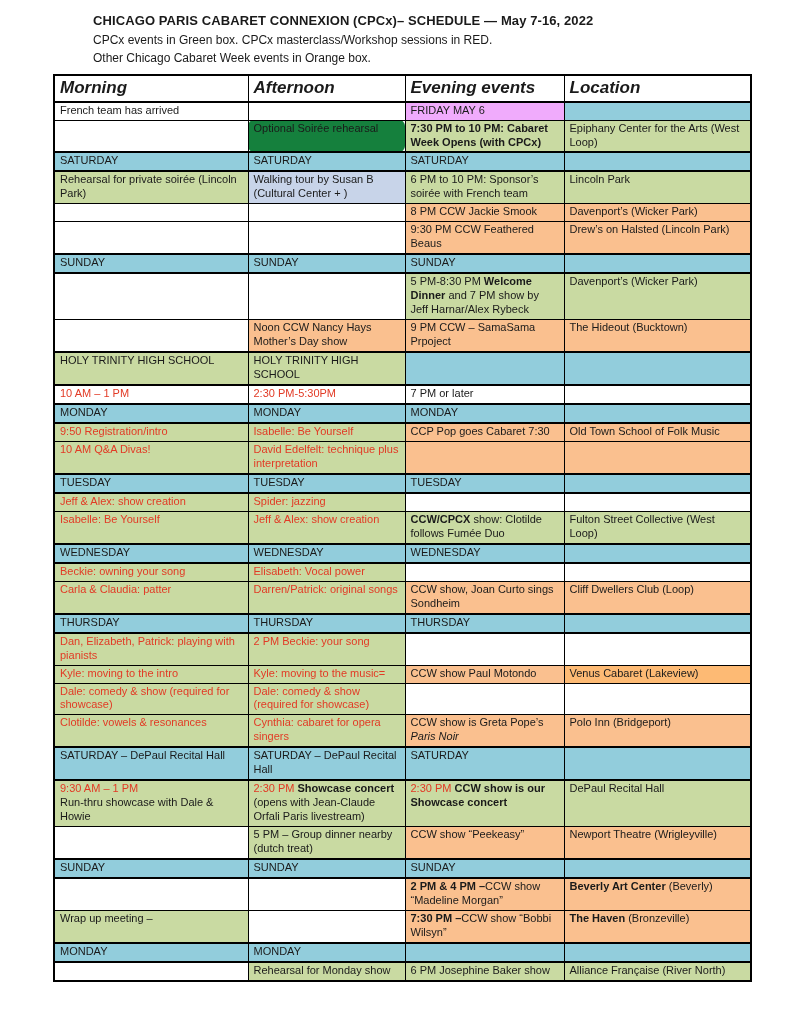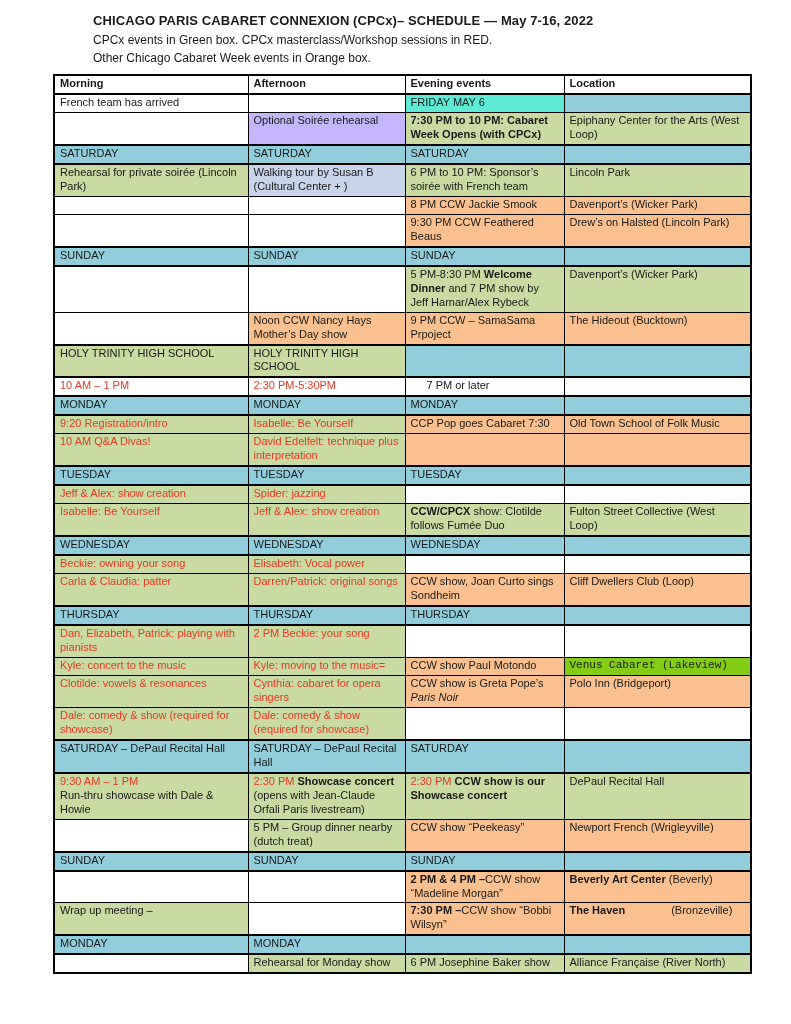--- a/index.html
+++ b/index.html
@@ -6,21 +6,21 @@
   html, body { width: 791px; height: 1024px; background: #ffffff; overflow: hidden; }
   body { font-family: "Liberation Sans", sans-serif; color: #1a1a1a; }
   .page { padding: 13px 0 0 53px; width: 791px; }
   .doc-header { margin-left: 40px; margin-bottom: 7px; }
   .doc-title { font-size: 13px; font-weight: bold; letter-spacing: 0.1px; margin-bottom: 4px; }
   .legend-line { font-size: 12px; line-height: 17.5px; }
   table.schedule { border-collapse: collapse; table-layout: fixed; width: 697px; border: 2px solid #000; }
   col.c1 { width: 194px; } col.c2 { width: 157px; } col.c3 { width: 159px; } col.c4 { width: 187px; }
   th, td { border: 1px solid #000; vertical-align: top; text-align: left;
            padding: 1px 5px 2px 5px; font-size: 11px; line-height: 1.27; overflow: hidden; word-wrap: break-word; }
-  th { font-weight: bold; font-size: 11px; background: #fff; border-bottom-width: 2px; }
+  th { font-weight: bold; font-size: 17px; background: #fff; border-bottom-width: 2px; font-style: italic; }
   tr.day td, tr.thick td { border-top-width: 2px; border-bottom-width: 2px; }
   tr { height: 17px; }
 </style>
 </head>
 <body>
 
 <div class="page">
   <div class="doc-header">
     <div class="doc-title">CHICAGO PARIS CABARET CONNEXION (CPCx)– SCHEDULE — May 7-16, 2022</div>
     <div class="legend-line">CPCx events in Green box. CPCx masterclass/Workshop sessions in RED.</div>
@@ -38,26 +38,26 @@
         <th>Morning</th>
         <th>Afternoon</th>
         <th>Evening events</th>
         <th>Location</th>
       </tr>
     </thead>
     <tbody id="schedule-body">
         <tr>
           <td style="background: rgb(255, 255, 255);"><span style="color: rgb(26, 26, 26);">French team has arrived</span></td>
           <td style="background: rgb(255, 255, 255);"></td>
-          <td style="background: #5eead4;"><span style="color: rgb(26, 26, 26);">FRIDAY MAY 6</span></td>
-          <td style="background: rgb(146, 205, 220);"></td>
-        </tr>
-        <tr>
-          <td style="background: rgb(255, 255, 255);"></td>
-          <td style="background: #c4b5fd;"><span style="color: rgb(26, 26, 26);">Optional Soirée rehearsal</span></td>
+          <td style="background: #f0abfc;"><span style="color: rgb(26, 26, 26);">FRIDAY MAY 6</span></td>
+          <td style="background: rgb(146, 205, 220);"></td>
+        </tr>
+        <tr>
+          <td style="background: rgb(255, 255, 255);"></td>
+          <td style="background: #15803d; border-radius: 6px;"><span style="color: rgb(26, 26, 26);">Optional Soirée rehearsal</span></td>
           <td style="background: rgb(201, 218, 162);"><span style="font-weight: bold; color: rgb(26, 26, 26);">7:30 PM to 10 PM:  Cabaret Week Opens (with CPCx)</span></td>
           <td style="background: rgb(201, 218, 162);"><span style="color: rgb(26, 26, 26);">Epiphany Center for the Arts (West Loop)</span></td>
         </tr>
         <tr class="day">
           <td style="background: rgb(146, 205, 220);"><span style="color: rgb(26, 26, 26);">SATURDAY</span></td>
           <td style="background: rgb(146, 205, 220);"><span style="color: rgb(26, 26, 26);">SATURDAY</span></td>
           <td style="background: rgb(146, 205, 220);"><span style="color: rgb(26, 26, 26);">SATURDAY</span></td>
           <td style="background: rgb(146, 205, 220);"></td>
         </tr>
         <tr>
@@ -98,31 +98,31 @@
         </tr>
         <tr class="thick">
           <td style="background: rgb(201, 218, 162);"><span style="color: rgb(26, 26, 26);">HOLY TRINITY HIGH SCHOOL</span></td>
           <td style="background: rgb(201, 218, 162);"><span style="color: rgb(26, 26, 26);">HOLY TRINITY HIGH SCHOOL</span></td>
           <td style="background: rgb(146, 205, 220);"></td>
           <td style="background: rgb(146, 205, 220);"></td>
         </tr>
         <tr>
           <td style="background: rgb(255, 255, 255);"><span style="color: rgb(226, 58, 37);">10 AM – 1 PM</span></td>
           <td style="background: rgb(255, 255, 255);"><span style="color: rgb(226, 58, 37);">2:30 PM-5:30PM</span></td>
-          <td style="background: rgb(255, 255, 255);"><span style="color: rgb(26, 26, 26); margin-left: 16px;">7 PM or later</span></td>
-          <td style="background: rgb(255, 255, 255);"></td>
-        </tr>
-        <tr class="day">
-          <td style="background: rgb(146, 205, 220);"><span style="color: rgb(26, 26, 26);">MONDAY</span></td>
-          <td style="background: rgb(146, 205, 220);"><span style="color: rgb(26, 26, 26);">MONDAY</span></td>
-          <td style="background: rgb(146, 205, 220);"><span style="color: rgb(26, 26, 26);">MONDAY</span></td>
-          <td style="background: rgb(146, 205, 220);"></td>
-        </tr>
-        <tr>
-          <td style="background: rgb(201, 218, 162);"><span style="color: rgb(226, 58, 37);">9:20 Registration/intro</span></td>
+          <td style="background: rgb(255, 255, 255);"><span style="color: rgb(26, 26, 26);">7 PM or later</span></td>
+          <td style="background: rgb(255, 255, 255);"></td>
+        </tr>
+        <tr class="day">
+          <td style="background: rgb(146, 205, 220);"><span style="color: rgb(26, 26, 26);">MONDAY</span></td>
+          <td style="background: rgb(146, 205, 220);"><span style="color: rgb(26, 26, 26);">MONDAY</span></td>
+          <td style="background: rgb(146, 205, 220);"><span style="color: rgb(26, 26, 26);">MONDAY</span></td>
+          <td style="background: rgb(146, 205, 220);"></td>
+        </tr>
+        <tr>
+          <td style="background: rgb(201, 218, 162);"><span style="color: rgb(226, 58, 37);">9:50 Registration/intro</span></td>
           <td style="background: rgb(201, 218, 162);"><span style="color: rgb(226, 58, 37);">Isabelle: Be Yourself</span></td>
           <td style="background: rgb(250, 192, 143);"><span style="color: rgb(26, 26, 26);">CCP Pop goes Cabaret 7:30</span></td>
           <td style="background: rgb(250, 192, 143); margin-top: 12px;"><span style="color: rgb(26, 26, 26);">Old Town School of Folk Music</span></td>
         </tr>
         <tr>
           <td style="background: rgb(201, 218, 162);"><span style="color: rgb(226, 58, 37);">10 AM Q&amp;A Divas!</span></td>
           <td style="background: rgb(201, 218, 162);"><span style="color: rgb(226, 58, 37);">David Edelfelt: technique plus interpretation</span></td>
           <td style="background: rgb(250, 192, 143);"></td>
           <td style="background: rgb(250, 192, 143);"></td>
         </tr>
@@ -168,72 +168,72 @@
           <td style="background: rgb(146, 205, 220);"><span style="color: rgb(26, 26, 26);">THURSDAY</span></td>
           <td style="background: rgb(146, 205, 220);"></td>
         </tr>
         <tr>
           <td style="background: rgb(201, 218, 162);"><span style="color: rgb(226, 58, 37);">Dan, Elizabeth, Patrick: playing with pianists</span></td>
           <td style="background: rgb(201, 218, 162);"><span style="color: rgb(226, 58, 37);">2 PM Beckie: your song</span></td>
           <td style="background: rgb(255, 255, 255);"></td>
           <td style="background: rgb(255, 255, 255);"></td>
         </tr>
         <tr>
-          <td style="background: rgb(201, 218, 162);"><span style="color: rgb(226, 58, 37);">Kyle: concert to the music</span></td>
+          <td style="background: rgb(201, 218, 162);"><span style="color: rgb(226, 58, 37);">Kyle: moving to the intro</span></td>
           <td style="background: rgb(201, 218, 162);"><span style="color: rgb(226, 58, 37);">Kyle: moving to the music=</span></td>
           <td style="background: rgb(250, 192, 143);"><span style="color: rgb(26, 26, 26);">CCW show Paul Motondo</span></td>
-          <td style="background: #84cc16; font-family: Liberation Mono, monospace;"><span style="color: rgb(26, 26, 26);">Venus Cabaret (Lakeview)</span></td>
+          <td style="background: #fdba74;"><span style="color: rgb(26, 26, 26);">Venus Cabaret (Lakeview)</span></td>
+        </tr>
+        <tr>
+          <td style="background: rgb(201, 218, 162);"><span style="color: rgb(226, 58, 37);">Dale: comedy &amp; show (required for showcase)</span></td>
+          <td style="background: rgb(201, 218, 162);"><span style="color: rgb(226, 58, 37);">Dale: comedy &amp; show (required for showcase)</span></td>
+          <td style="background: rgb(255, 255, 255);"></td>
+          <td style="background: rgb(255, 255, 255);"></td>
         </tr>
         <tr>
           <td style="background: rgb(201, 218, 162);"><span style="color: rgb(226, 58, 37);">Clotilde: vowels &amp; resonances</span></td>
           <td style="background: rgb(201, 218, 162);"><span style="color: rgb(226, 58, 37);">Cynthia: cabaret for opera singers</span></td>
           <td style="background: rgb(250, 192, 143);"><span style="color: rgb(26, 26, 26);">CCW show is Greta Pope’s </span><span style="font-style: italic; color: rgb(26, 26, 26);">Paris Noir</span></td>
           <td style="background: rgb(250, 192, 143);"><span style="color: rgb(26, 26, 26);">Polo Inn (Bridgeport)</span></td>
         </tr>
-        <tr>
-          <td style="background: rgb(201, 218, 162);"><span style="color: rgb(226, 58, 37);">Dale: comedy &amp; show (required for showcase)</span></td>
-          <td style="background: rgb(201, 218, 162);"><span style="color: rgb(226, 58, 37);">Dale: comedy &amp; show (required for showcase)</span></td>
-          <td style="background: rgb(255, 255, 255);"></td>
-          <td style="background: rgb(255, 255, 255);"></td>
-        </tr>
         <tr class="day">
           <td style="background: rgb(146, 205, 220);"><span style="color: rgb(26, 26, 26);">SATURDAY – DePaul Recital Hall</span></td>
           <td style="background: rgb(146, 205, 220);"><span style="color: rgb(26, 26, 26);">SATURDAY – DePaul Recital Hall</span></td>
           <td style="background: rgb(146, 205, 220);"><span style="color: rgb(26, 26, 26);">SATURDAY</span></td>
           <td style="background: rgb(146, 205, 220);"></td>
         </tr>
         <tr>
           <td style="background: rgb(201, 218, 162);"><span style="color: rgb(226, 58, 37);">9:30 AM – 1 PM</span><br><span style="color: rgb(26, 26, 26);">Run-thru showcase with Dale &amp; Howie</span></td>
           <td style="background: rgb(201, 218, 162);"><span style="color: rgb(226, 58, 37);">2:30 PM </span><span style="font-weight: bold; color: rgb(26, 26, 26);">Showcase concert</span><span style="color: rgb(26, 26, 26);"> (opens with Jean-Claude Orfali Paris livestream)</span></td>
           <td style="background: rgb(201, 218, 162);"><span style="color: rgb(226, 58, 37);">2:30 PM </span><span style="font-weight: bold; color: rgb(26, 26, 26);">CCW show is our Showcase concert</span></td>
           <td style="background: rgb(201, 218, 162);"><span style="color: rgb(26, 26, 26);">DePaul Recital Hall</span></td>
         </tr>
         <tr>
           <td style="background: rgb(255, 255, 255);"></td>
           <td style="background: rgb(201, 218, 162);"><span style="color: rgb(26, 26, 26);">5 PM – Group dinner nearby (dutch treat)</span></td>
           <td style="background: rgb(250, 192, 143);"><span style="color: rgb(26, 26, 26);">CCW show “Peekeasy”</span></td>
-          <td style="background: rgb(250, 192, 143);"><span style="color: rgb(26, 26, 26);">Newport French (Wrigleyville)</span></td>
+          <td style="background: rgb(250, 192, 143);"><span style="color: rgb(26, 26, 26);">Newport Theatre (Wrigleyville)</span></td>
         </tr>
         <tr class="day">
           <td style="background: rgb(146, 205, 220);"><span style="color: rgb(26, 26, 26);">SUNDAY</span></td>
           <td style="background: rgb(146, 205, 220);"><span style="color: rgb(26, 26, 26);">SUNDAY</span></td>
           <td style="background: rgb(146, 205, 220);"><span style="color: rgb(26, 26, 26);">SUNDAY</span></td>
           <td style="background: rgb(146, 205, 220);"></td>
         </tr>
         <tr>
           <td style="background: rgb(255, 255, 255);"></td>
           <td style="background: rgb(255, 255, 255);"></td>
           <td style="background: rgb(250, 192, 143);"><span style="font-weight: bold; color: rgb(26, 26, 26);">2 PM &amp; 4 PM –</span><span style="color: rgb(26, 26, 26);">CCW show “Madeline Morgan”</span></td>
           <td style="background: rgb(250, 192, 143);"><span style="font-weight: bold; color: rgb(26, 26, 26);">Beverly Art Center</span><span style="color: rgb(26, 26, 26);"> (Beverly)</span></td>
         </tr>
         <tr>
           <td style="background: rgb(201, 218, 162);"><span style="color: rgb(26, 26, 26);">Wrap up meeting –</span></td>
           <td style="background: rgb(255, 255, 255);"></td>
           <td style="background: rgb(250, 192, 143);"><span style="font-weight: bold; color: rgb(26, 26, 26);">7:30 PM –</span><span style="color: rgb(26, 26, 26);">CCW show “Bobbi Wilsyn”</span></td>
-          <td style="background: rgb(250, 192, 143);"><span style="font-weight: bold; color: rgb(26, 26, 26);">The Haven</span><span style="color: rgb(26, 26, 26); padding-left: 43px;"> (Bronzeville)</span></td>
+          <td style="background: rgb(250, 192, 143);"><span style="font-weight: bold; color: rgb(26, 26, 26);">The Haven</span><span style="color: rgb(26, 26, 26);"> (Bronzeville)</span></td>
         </tr>
         <tr class="day">
           <td style="background: rgb(146, 205, 220);"><span style="color: rgb(26, 26, 26);">MONDAY</span></td>
           <td style="background: rgb(146, 205, 220);"><span style="color: rgb(26, 26, 26);">MONDAY</span></td>
           <td style="background: rgb(146, 205, 220);"></td>
           <td style="background: rgb(146, 205, 220);"></td>
         </tr>
         <tr>
           <td style="background: rgb(255, 255, 255);"></td>
           <td style="background: rgb(201, 218, 162);"><span style="color: rgb(26, 26, 26);">Rehearsal for Monday show</span></td>

